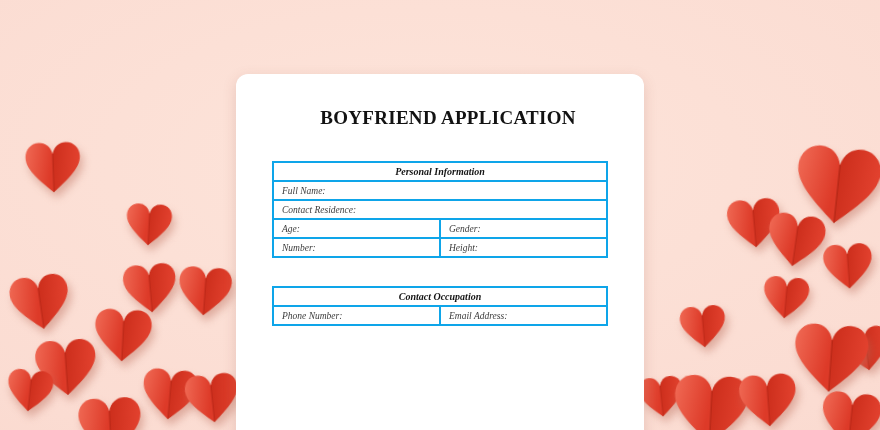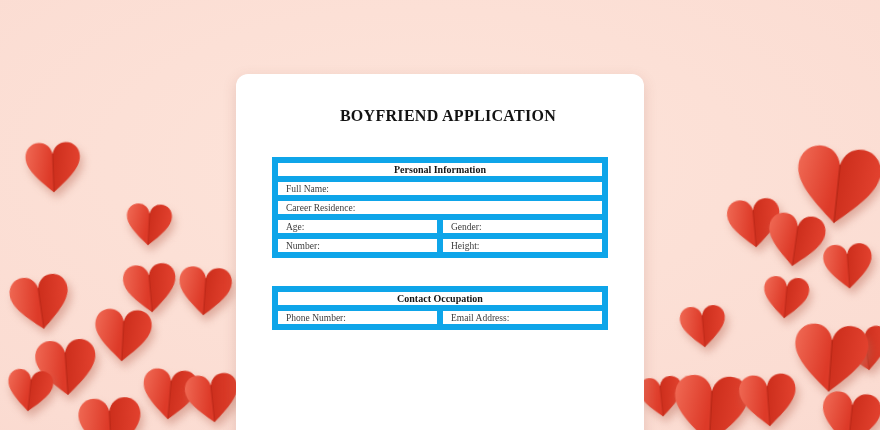--- a/index.html
+++ b/index.html
@@ -26,44 +26,45 @@
     left: 236px; top: 74px;
     width: 408px; height: 380px;
     background: #ffffff;
     border-radius: 12px;
     box-shadow: 0 4px 14px rgba(140, 70, 60, 0.18);
     z-index: 10;
   }
   .doc-title {
     margin: 33px 0 0 16px;
     text-align: center;
-    font-size: 16px;
+    font-size: 19px;
     font-weight: bold;
     letter-spacing: 0.3px;
     color: #121212;
   }
   table.ftable {
     width: 336px;
     margin: 0 auto;
     border-collapse: collapse;
     table-layout: fixed;
   }
   table.t1 { margin-top: 32px; }
   table.t2 { margin-top: 28px; }
   table.t3 { margin-top: 21px; }
   .ftable th, .ftable td {
-    border: 6px solid #0ea5e9;
+    border: 2px solid #0ea5e9;
     height: 19px;
     box-sizing: border-box;
     padding: 0 8px;
     vertical-align: middle;
     font-size: 9.5px;
     color: #3c3c3c;
     white-space: nowrap;
     overflow: hidden;
+    font-style: italic;
   }
   .ftable th {
     font-size: 10px;
     font-weight: bold;
     text-align: center;
     color: #151515;
   }
   .w50 { width: 50%; }
   .w35 { width: 35%; }
   .w65 { width: 65%; margin-left: 32px; }
@@ -168,21 +169,21 @@
 
     <table class="ftable t1">
       <tbody>
           <tr>
         <th colspan="2">Personal Information</th>
       </tr>
       <tr>
         <td colspan="2"><span class="lbl">Full Name:</span></td>
       </tr>
       <tr>
-        <td colspan="2"><span class="lbl">Career Residence:</span></td>
+        <td colspan="2"><span class="lbl">Contact Residence:</span></td>
       </tr>
       <tr>
         <td class="w50"><span class="lbl">Age:</span></td>
         <td class="w50"><span class="lbl">Gender:</span></td>
       </tr>
       <tr>
         <td class="w50"><span class="lbl">Number:</span></td>
         <td class="w50"><span class="lbl">Height:</span></td>
       </tr>
     </tbody>

